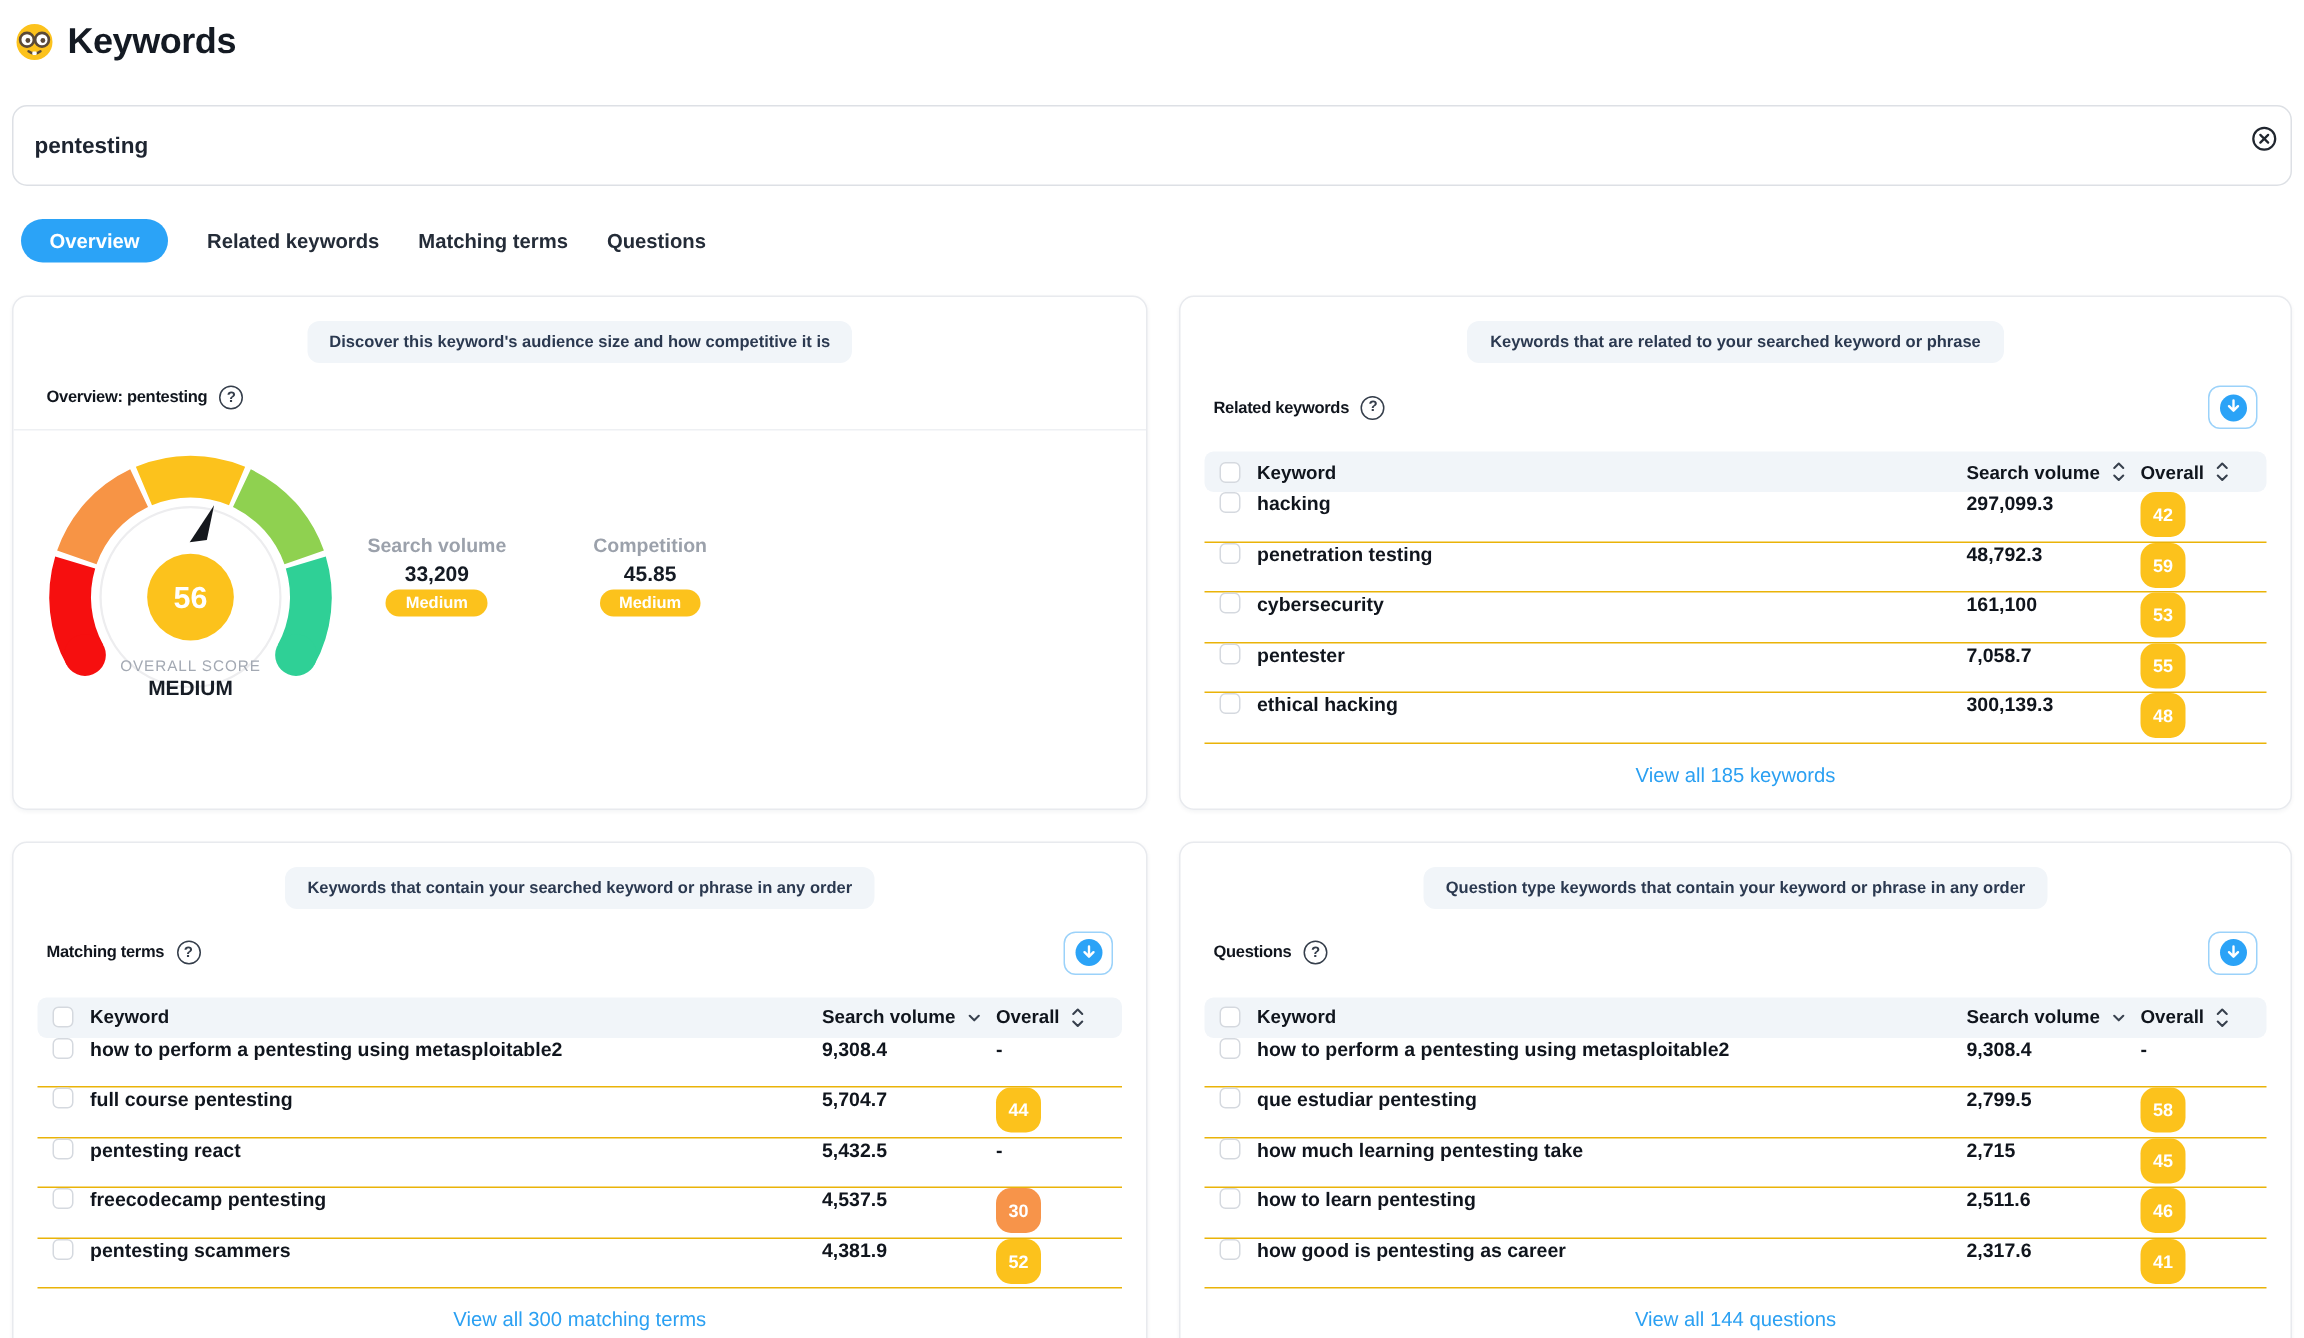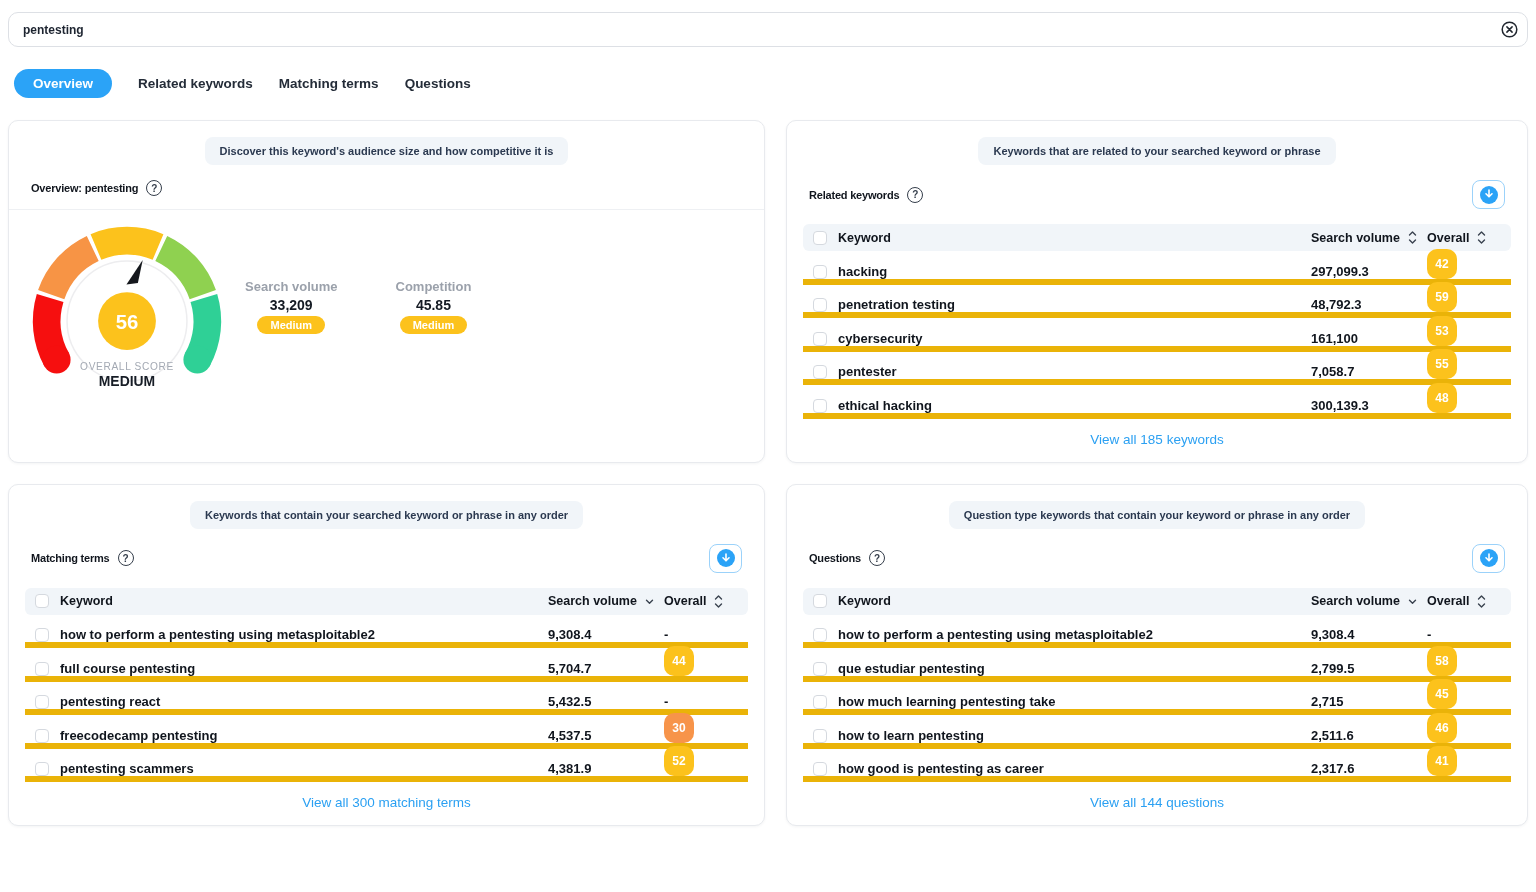--- a/index.html
+++ b/index.html
@@ -6,23 +6,23 @@
   html,body { width:1536px; height:892px; overflow:hidden; background:#fff;
     font-family:"Liberation Sans", sans-serif; color:#141a23; }
   .page { padding:8px 8px 0; }
 
   
   .app-header { display:flex; align-items:center; gap:9px; padding:6px 2px 14px; }
   .app-title { font-size:24px; font-weight:800; letter-spacing:-0.3px; }
 
   
   .search-wrap { position:relative; margin:4px 0 0; }
-  .search-input { width:100%; height:35px; border:1px solid #dde0e5; border-radius:10px;
-    padding:0 40px 0 14px; font-size:12px; font-weight:600; color:#1d2430; outline:none;
-    font-family:"Liberation Sans", sans-serif; background:#fff; }
+  .search-input { width:100%; height:54px; border:1px solid #dde0e5; border-radius:10px;
+    padding:0 40px 0 14px; font-size:15px; font-weight:600; color:#1d2430; outline:none;
+    font-family:"Liberation Sans", sans-serif; background:#fff;margin-top:10px; }
   .clear-btn { position:absolute; right:6px; top:50%; transform:translateY(-50%);
     width:26px; height:26px; border:none; background:transparent; cursor:pointer;
     display:flex; align-items:center; justify-content:center; }
 
   
   .tabs { display:flex; align-items:center; gap:26px; margin:22px 6px 0; }
   .tab { font-size:13.5px; font-weight:600; color:#242c38; cursor:pointer; background:none; border:none;
     font-family:"Liberation Sans", sans-serif; }
   .tab.active { background:#2ba3f7; color:#fff; border-radius:999px; padding:7px 19px; font-weight:700; }
 
@@ -49,39 +49,52 @@
   .stats-row { display:flex; gap:58px; margin-top:2px; }
   .stat { display:flex; flex-direction:column; align-items:center; gap:3px; }
   .stat-label { font-size:13px; color:#9ba1ab; font-weight:600; }
   .stat-value { font-size:14px; font-weight:800; color:#141a23; }
   .pill { border-radius:11px; padding:3px 13px; font-size:11px; font-weight:700; color:#fff; }
 
   
   .table { padding:2px 16px 0; }
   .thead { display:flex; align-items:center; background:#f1f5f9; border-radius:6px;
     height:27px; padding:0 10px; font-size:12.5px; font-weight:700; color:#10151d; }
-  .trow { display:flex; align-items:flex-end; height:33.5px; padding:0 10px;
-    border-bottom:6px solid #eab308; font-size:13px; font-weight:700; color:#10151d; }
+  .trow { display:flex; align-items:flex-start; height:33.5px; padding:0 10px;
+    border-bottom:1px solid #eab308; font-size:13px; font-weight:700; color:#10151d; }
   .cb { width:14px; height:14px; border:1.5px solid #d5d9df; border-radius:4px;
     background:#fff; margin-right:11px; flex:none; cursor:pointer; }
   .kw { flex:1; min-width:0; white-space:nowrap; overflow:hidden; text-overflow:ellipsis; }
   .sv { width:116px; flex:none; display:flex; align-items:center; gap:7px; }
   .ov { width:74px; flex:none; display:flex; align-items:center; gap:7px; }
   .sort { display:inline-flex; align-items:center; }
   .badge { min-width:30px; height:30px; border-radius:10px; display:inline-flex;
     align-items:center; justify-content:center; color:#fff; font-size:12px; font-weight:700; padding:0 7px; }
   .dash { font-weight:700; }
   .view-all { text-align:center; padding:13px 0 15px; font-size:13.5px; font-weight:400;
     color:#2ba0f2; cursor:pointer; }
 </style>
 </head>
 <body>
 
 <div class="page">
 
+  <div class="app-header">
+    <svg width="26" height="26" viewBox="0 0 26 26">
+      <circle cx="13" cy="13" r="12" fill="#fcc21c"></circle>
+      <circle cx="8" cy="11.5" r="4.6" fill="#fff" stroke="#5b4a38" stroke-width="1.8"></circle>
+      <circle cx="18" cy="11.5" r="4.6" fill="#fff" stroke="#5b4a38" stroke-width="1.8"></circle>
+      <circle cx="8.6" cy="12" r="1.6" fill="#5b4a38"></circle>
+      <circle cx="18.6" cy="12" r="1.6" fill="#5b4a38"></circle>
+      <path d="M12.4 11.2 h1.6" stroke="#5b4a38" stroke-width="1.6"></path>
+      <path d="M9 19.2 q4 3 8 0" fill="none" stroke="#5b4a38" stroke-width="1.6" stroke-linecap="round"></path>
+      <rect x="11.5" y="19.3" width="3" height="2.4" rx="0.8" fill="#fff"></rect>
+    </svg>
+    <span class="app-title">Keywords</span>
+  </div>
 
   <div class="search-wrap">
     <input class="search-input" type="text" value="pentesting" style="">
     <button class="clear-btn">
       <svg width="17" height="17" viewBox="0 0 17 17">
         <circle cx="8.5" cy="8.5" r="7.3" fill="none" stroke="#20262f" stroke-width="1.5"></circle>
         <path d="M5.9 5.9 L11.1 11.1 M11.1 5.9 L5.9 11.1" stroke="#20262f" stroke-width="1.5" stroke-linecap="round"></path>
       </svg>
     </button>
   </div>

